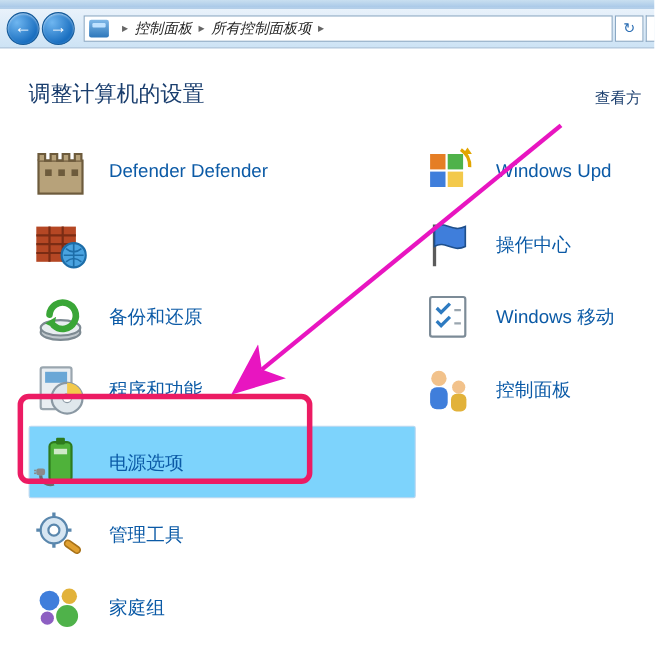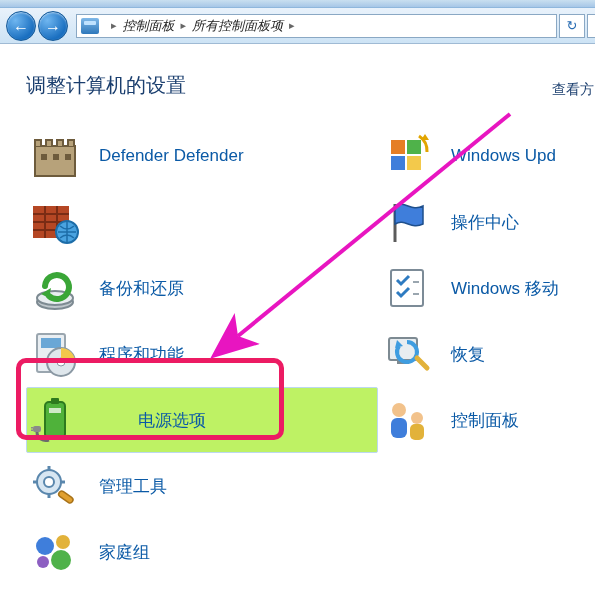--- a/index.html
+++ b/index.html
@@ -38,42 +38,41 @@
   .crumb { white-space: nowrap; font-style: italic; }
   .addr-ref {
     width: 26px; height: 24px; margin-left: 2px; background:#fff; border:1px solid #8aa8c4;
     display:flex; align-items:center; justify-content:center; color:#2a6db3; font-size:13px;
   }
   .addr-search-stub { width: 8px; height: 24px; margin-left: 2px; background:#fff; border:1px solid #8aa8c4; border-right:none; }
 
   
   .sub-header {
     display:flex; justify-content:space-between; align-items:flex-end;
-    padding: 28px 3px 18px 26px; color: #1a3e6e; font-size: 20px;
+    padding: 28px 14px 18px 26px; color: #1a3e6e; font-size: 20px;
   }
   .sub-header .view-hint { font-size: 14px; color: #1a3e6e; padding-right:0; border-right: none; margin-right:-2px;}
 
   
   .cp-grid {
     display: flex; flex-wrap: wrap;
     padding: 6px 0 0 26px;
   }
   .cp-col { width: 352px; }
   .cp-col.right { width: 200px; }
   .cp-item {
     display:flex; align-items:center;
     height: 66px; padding: 4px 6px 4px 2px;
     cursor: pointer;
     border: 1px solid transparent;
   }
   .cp-item.hovered {
-    background: #bef264;
+    background: #7dd3fc;
     border: 1px solid #bcd8f0;
     border-radius: 2px;
-    gap: 39px;
   }
   .cp-icon {
     width: 52px; height: 52px; flex: 0 0 52px; margin-right: 18px;
     display:flex; align-items:center; justify-content:center;
   }
   .cp-label { font-size: 17px; color: #0b5aa6; white-space: nowrap; }
 
   
   .highlight-box {
     position: absolute; border: 5px solid #ec1b63; border-radius: 10px;
@@ -257,32 +256,20 @@
             </g>
             <line x1="30" y1="18" x2="36" y2="18" stroke="#9aa6af" stroke-width="2"></line>
             <line x1="30" y1="30" x2="36" y2="30" stroke="#9aa6af" stroke-width="2"></line>
           </svg>
       </span>
       <span class="cp-label">Windows 移动</span>
     </div>
 
 
 
-    <div class="cp-item">
-      <span class="cp-icon">
-        <svg class="icon" viewBox="0 0 48 48">
-            <rect x="6" y="8" width="28" height="22" rx="2" fill="#e8edf0" stroke="#7d8a92" stroke-width="2"></rect>
-            <rect x="14" y="30" width="12" height="4" fill="#7d8a92"></rect>
-            <path d="M24 12a10 10 0 1 1-8 4" fill="none" stroke="#3f9de0" stroke-width="4"></path>
-            <path d="M14 10l-2 8 8-2z" fill="#3f9de0"></path>
-            <path d="M34 28l10 10" stroke="#e2b23a" stroke-width="5" stroke-linecap="round"></path>
-          </svg>
-      </span>
-      <span class="cp-label">恢复</span>
-    </div>
 
     <div class="cp-item">
       <span class="cp-icon">
         <svg class="icon" viewBox="0 0 48 48">
             <circle cx="16" cy="14" r="7" fill="#f2c28b"></circle>
             <rect x="8" y="22" width="16" height="20" rx="6" fill="#3f7edb"></rect>
             <circle cx="34" cy="22" r="6" fill="#f2c28b"></circle>
             <rect x="27" y="28" width="14" height="16" rx="5" fill="#e2b23a"></rect>
           </svg>
       </span>

